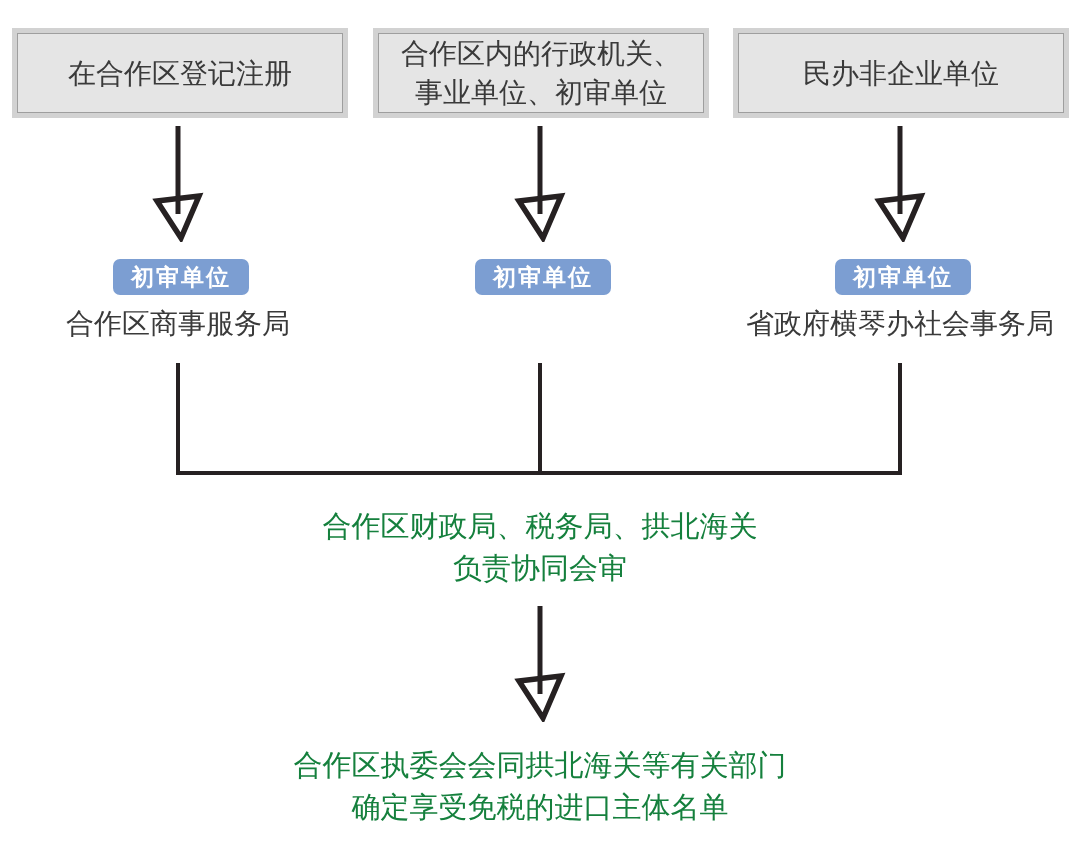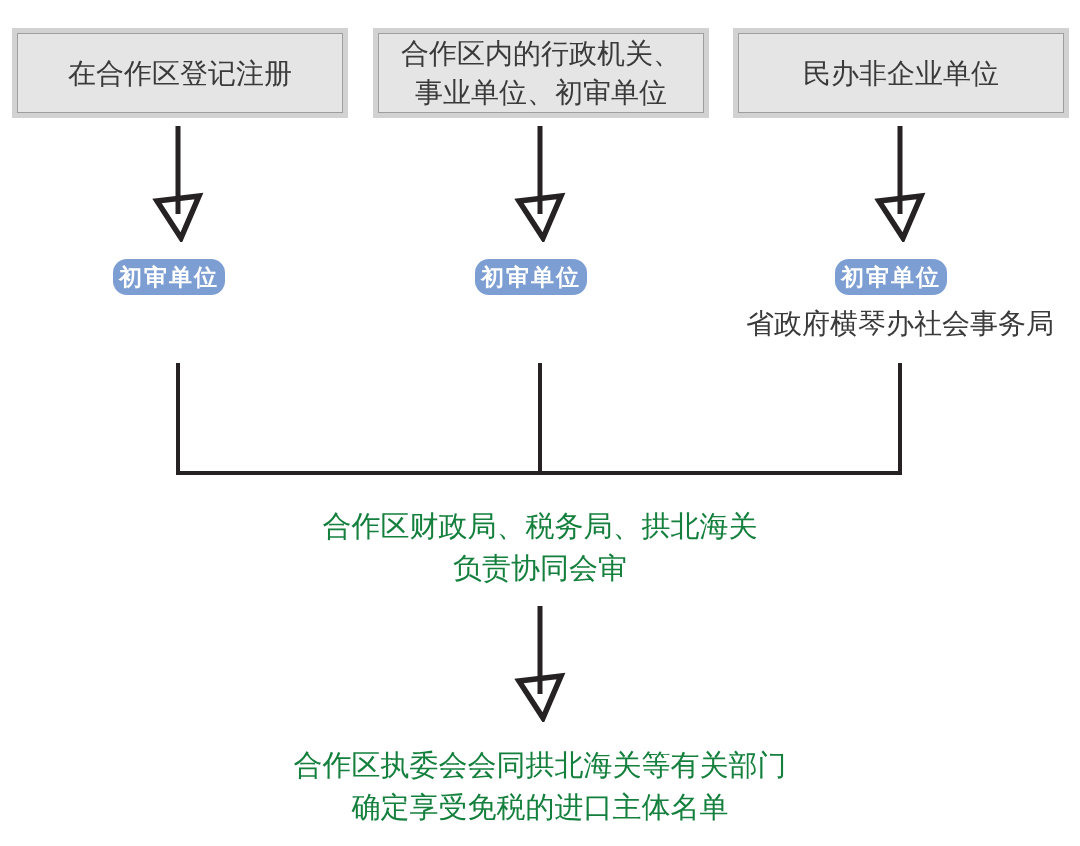--- a/index.html
+++ b/index.html
@@ -39,30 +39,30 @@
   }
   .arrow {
     position: absolute;
     width: 60px;
     height: 118px;
   }
   .arrow svg { display: block; }
   .badge {
     position: absolute;
     top: 259px;
-    width: 112px;
+    width: 136px;
     height: 36px;
     background: #7c9ed2;
     color: #ffffff;
     font-size: 23px;
     font-weight: bold;
     letter-spacing: 2px;
     text-align: center;
     line-height: 36px;
-    border-radius: 14px;
+    border-radius: 7px;
     white-space: nowrap;
   }
   .unit {
     position: absolute;
     top: 307px;
     width: 340px;
     font-size: 28px;
     line-height: 34px;
     text-align: center;
     color: #3a3a3a;
@@ -126,20 +126,21 @@
     <svg width="60" height="118" viewBox="0 0 60 118">
       <line x1="30" y1="2" x2="30" y2="90" stroke="#262122" stroke-width="5"></line>
       <path d="M 9 77 L 51 72 L 33 114 Z" fill="none" stroke="#262122" stroke-width="5.5" stroke-linejoin="miter"></path>
     </svg>
   </div>
 
   <div class="badge" style="left:113px">初审单位</div>
   <div class="badge" style="left:475px">初审单位</div>
   <div class="badge" style="left:835px">初审单位</div>
 
+  <div class="unit" style="left:8px">合作区商事服务局</div>
   <div class="unit" style="left:730px">省政府横琴办社会事务局</div>
 
   <div class="vline" style="left:176px"></div>
   <div class="vline" style="left:538px"></div>
   <div class="vline" style="left:898px"></div>
   <div class="hline"></div>
 
   <div class="big-text" style="top:505px">
     <div>合作区财政局、税务局、拱北海关</div>
     <div>负责协同会审</div>

